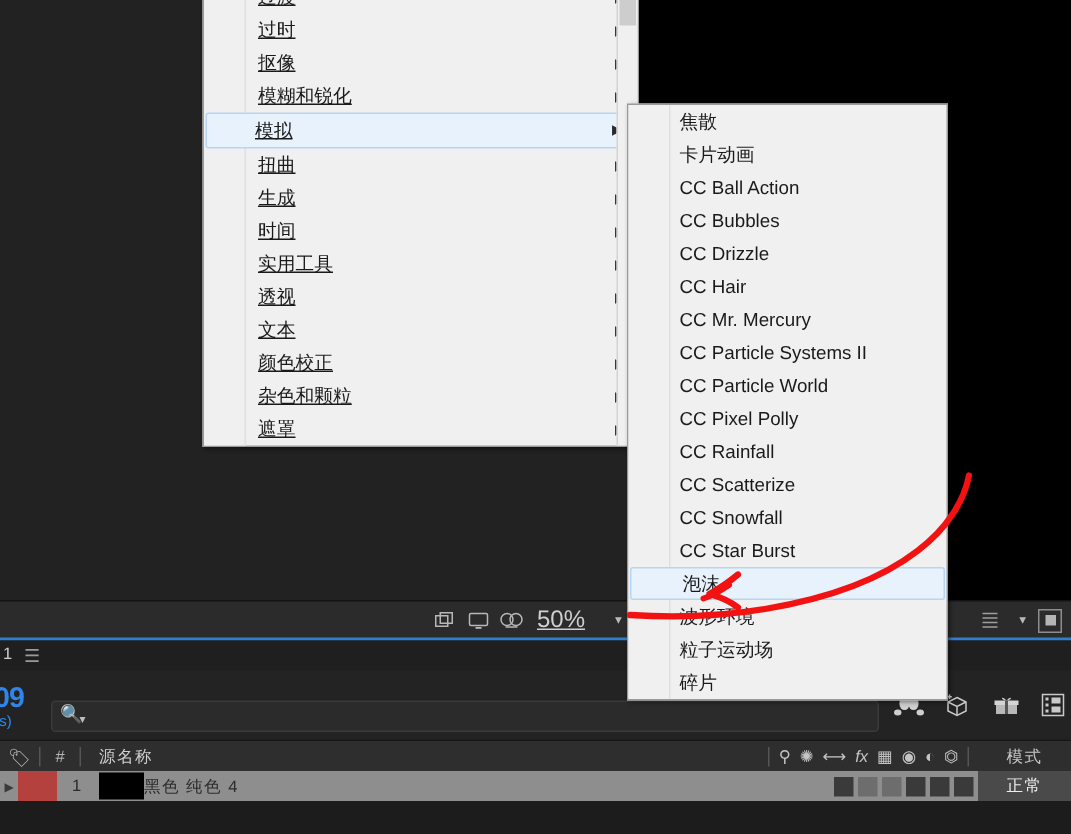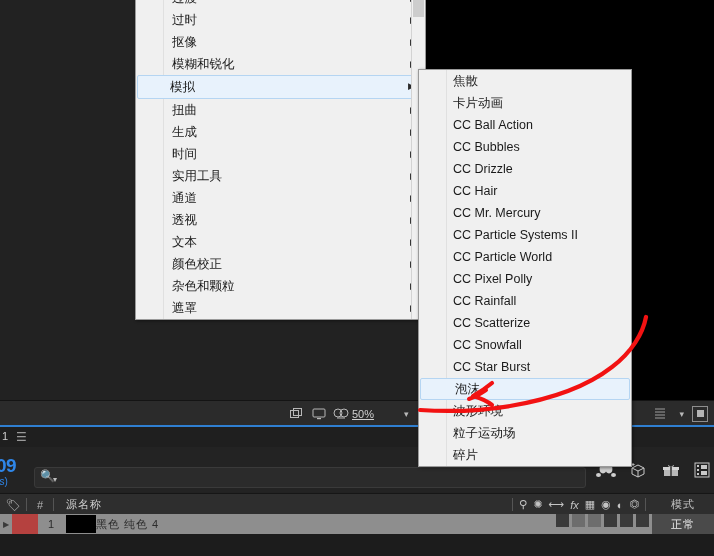--- a/index.html
+++ b/index.html
@@ -14,21 +14,21 @@
   #app-root{position:absolute;inset:0;background:#222222;}
 
   .viewer-black{position:absolute;left:420px;top:0;width:294px;height:400px;background:#000000;}
   .viewer-black-strip{position:absolute;left:645px;top:0;width:69px;height:213px;background:#000000;}
   .viewer-dark-left{position:absolute;left:420px;top:0;width:42px;height:400px;background:#232323;}
 
   .viewer-toolbar{position:absolute;left:0;top:400px;width:714px;height:25px;background:#2b2b2b;
     border-top:1px solid #141414;display:flex;align-items:center;}
   .vt-spacer{flex:0 0 286px;}
   .vt-icon{width:22px;height:18px;display:flex;align-items:center;justify-content:center;color:#b8b8b8;}
-  .vt-zoom{color:#cfcfcf;font-size:11px;width:52px;text-decoration:underline;}
+  .vt-zoom{margin-left:6px;color:#cfcfcf;font-size:16px;width:52px;text-decoration:underline;}
   .vt-caret{color:#b9b9b9;font-size:9px;}
   .vt-right{margin-left:auto;display:flex;align-items:center;gap:8px;padding-right:6px;}
   .vt-sq{width:14px;height:14px;border:1px solid #8e8e8e;display:flex;align-items:center;justify-content:center;}
   .vt-sq i{width:7px;height:7px;background:#b5b5b5;display:block;}
 
   .tl-accent{position:absolute;left:0;top:425px;width:714px;height:2px;background:#2f7fd1;}
   .tl-header{position:absolute;left:0;top:427px;width:714px;height:20px;background:#1f1f1f;}
   .tl-tabnum{position:absolute;left:2px;top:430px;color:#cfcfcf;font-size:11px;}
   .tl-menuicon{position:absolute;left:16px;top:430px;color:#9a9a9a;font-size:12px;line-height:14px;}
 
@@ -49,38 +49,38 @@
   .lh-src{padding-left:12px;letter-spacing:1px;}
   .lh-icons{margin-left:auto;display:flex;align-items:center;gap:6px;padding-right:0px;color:#c4c4c4;font-size:11px;}
   .lh-mode{width:62px;text-align:center;letter-spacing:1px;}
 
   .lyr-row{position:absolute;left:0;top:514px;width:714px;height:20px;background:#8e8e8e;display:flex;align-items:center;font-size:11px;color:#1e1e1e;}
   .lr-arrow{width:12px;text-align:center;color:#3a3a3a;font-size:8px;}
   .lr-swatch{width:26px;height:20px;background:#b5413f;}
   .lr-num{width:26px;text-align:center;color:#2a2a2a;}
   .lr-thumb{width:30px;height:18px;background:#000;margin-left:2px;}
   .lr-name{color:#2c2c2c;letter-spacing:1px;}
-  .lr-right{margin-left:auto;display:flex;align-items:flex-start;}
+  .lr-right{margin-left:auto;display:flex;align-items:center;}
   .lr-box{width:13px;height:13px;background:#3a3a3a;margin-right:3px;}
   .lr-blank{width:13px;height:13px;background:#6d6d6d;margin-right:3px;}
   .lr-mode{width:62px;text-align:center;background:#4a4a4a;color:#ededed;height:20px;line-height:20px;letter-spacing:1px;}
 
   .bottom-fill{position:absolute;left:0;top:534px;width:714px;height:22px;background:#1c1c1c;}
 
   
   .menu{position:absolute;background:#f0f0f0;border:1px solid #9a9a9a;box-shadow:1px 1px 3px rgba(0,0,0,.45);}
   .menu .gutter{position:absolute;left:0;top:0;bottom:0;width:27px;background:#f0f0f0;border-right:1px solid #e0e0e0;}
   .menu ul{list-style:none;margin:0;padding:0;position:relative;}
   .menu li{position:relative;height:22px;line-height:22px;padding-left:36px;font-size:12.5px;color:#1a1a1a;white-space:nowrap;}
   .menu li .arr{position:absolute;right:8px;top:0;height:22px;line-height:22px;font-size:9px;color:#2a2a2a;}
   .menu li.sel{background:#e8f2fc;border:1px solid #b5d5f2;border-radius:2px;height:20px;line-height:20px;margin:0 1px;padding-left:32px;}
   .menu li.sel .arr{height:20px;line-height:20px;}
 
   #menu-effects{left:135px;top:-14px;width:289px;}
-  #menu-effects li{height:22px;line-height:22px;}
+  #menu-effects li{height:22px;line-height:22px;text-decoration:underline;}
   #menu-effects .mscroll{position:absolute;right:0;top:0;width:13px;bottom:0;background:#f0f0f0;border-left:1px solid #d3d3d3;}
   #menu-effects .mscroll .thumb{position:absolute;left:1px;right:1px;top:0;height:30px;background:#cdcdcd;}
 
   #menu-sim{left:418px;top:69px;width:212px;}
   #menu-sim li{padding-left:34px;}
 
   
   svg.annot{position:absolute;left:0;top:0;width:714px;height:556px;pointer-events:none;}
 </style>
 </head>
@@ -220,21 +220,20 @@
     <ul id="effects-list">
         <li><span>过渡</span><span class="arr">▶</span></li>
         <li><span>过时</span><span class="arr">▶</span></li>
         <li><span>抠像</span><span class="arr">▶</span></li>
         <li><span>模糊和锐化</span><span class="arr">▶</span></li>
         <li class="sel"><span>模拟</span><span class="arr">▶</span></li>
         <li><span>扭曲</span><span class="arr">▶</span></li>
         <li><span>生成</span><span class="arr">▶</span></li>
         <li><span>时间</span><span class="arr">▶</span></li>
         <li><span>实用工具</span><span class="arr">▶</span></li>
-        <li><span>通道</span><span class="arr">▶</span></li>
         <li><span>透视</span><span class="arr">▶</span></li>
         <li><span>文本</span><span class="arr">▶</span></li>
         <li><span>颜色校正</span><span class="arr">▶</span></li>
         <li><span>杂色和颗粒</span><span class="arr">▶</span></li>
         <li><span>遮罩</span><span class="arr">▶</span></li>
       </ul>
     <div class="mscroll">
         <div class="thumb"></div>
       </div>
   </div>

